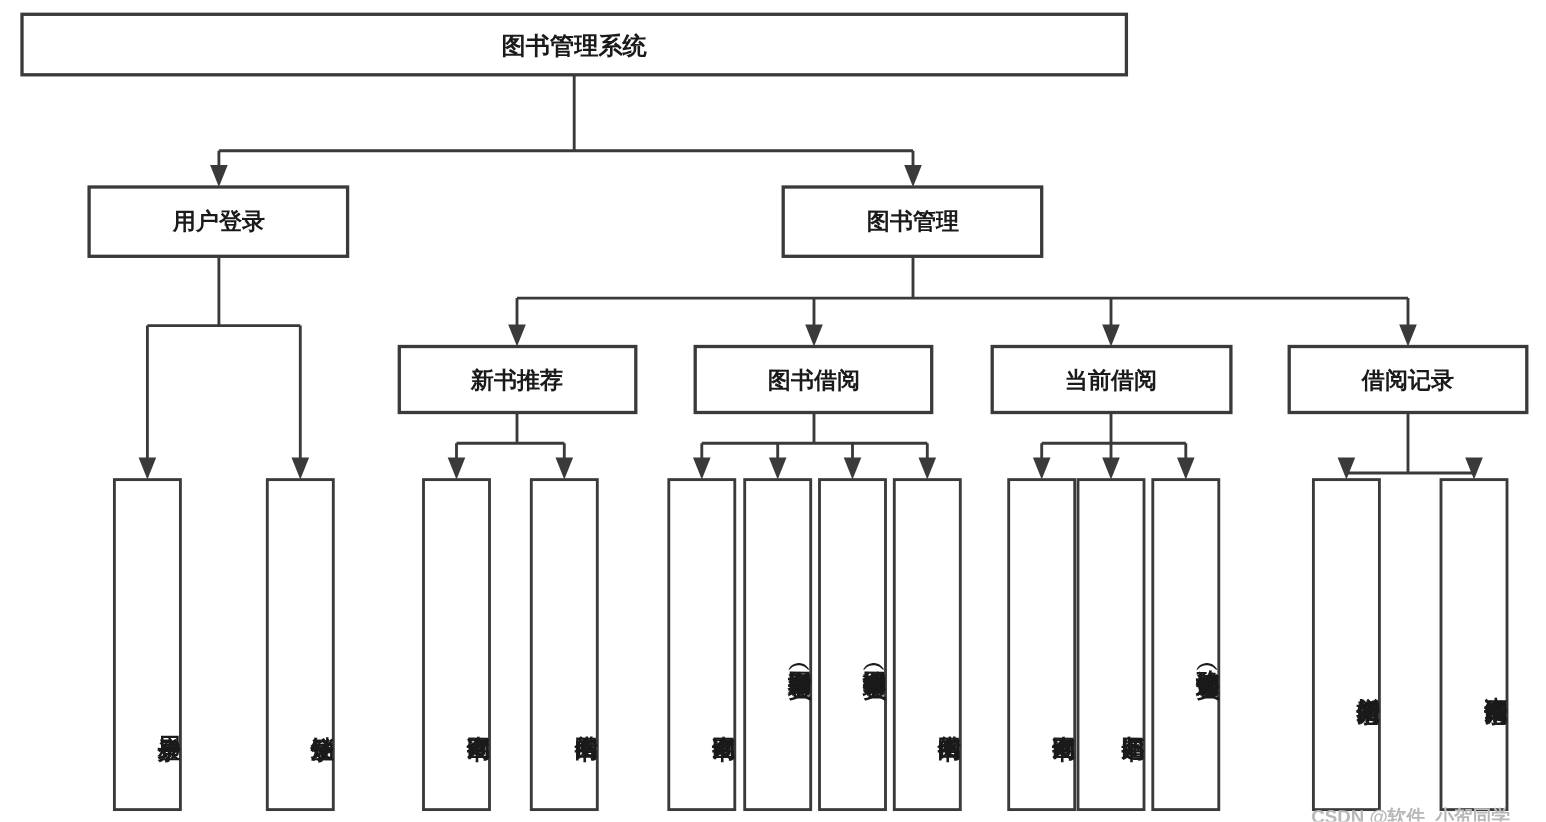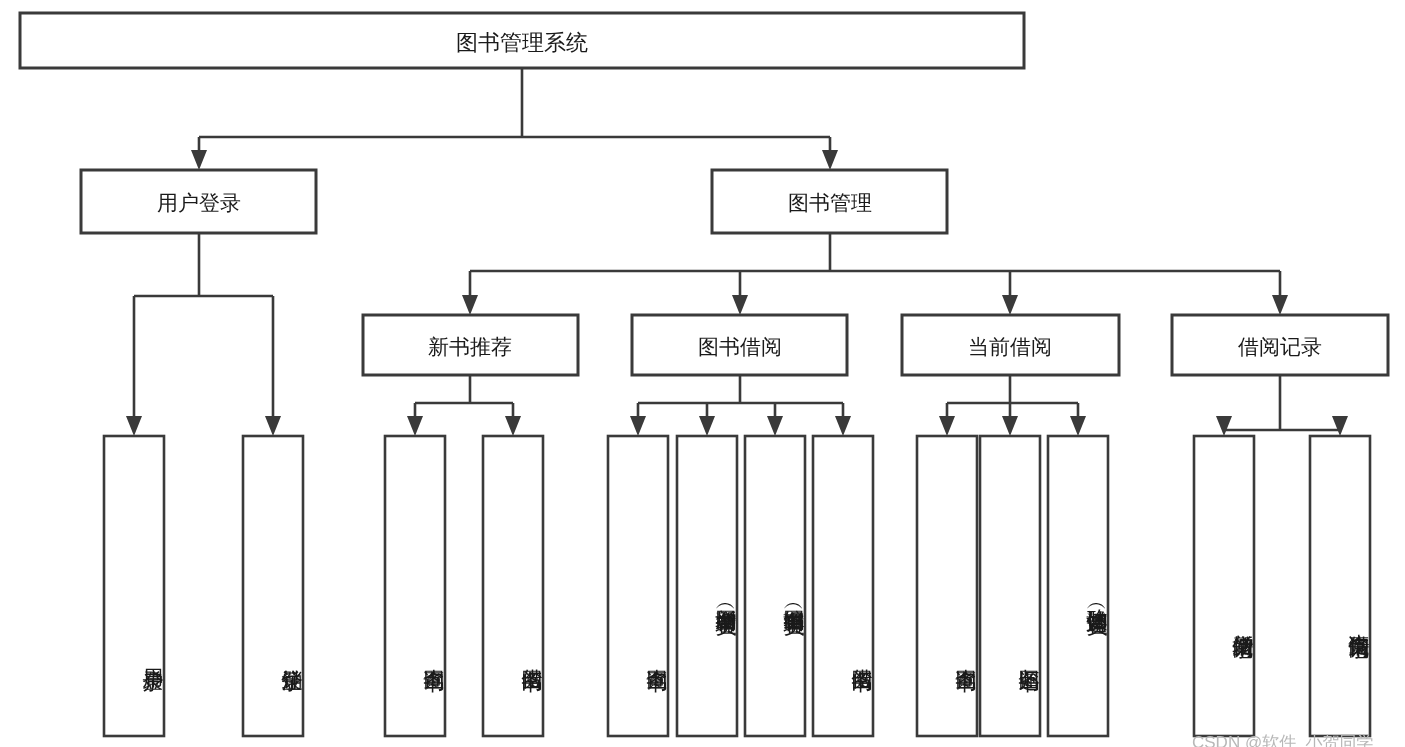--- a/index.html
+++ b/index.html
@@ -9,20 +9,21 @@
   }
   body {
     font-family: "Liberation Sans", "DejaVu Sans", sans-serif;
   }
   #diagram-root {
     position: relative;
     width: 1405px;
     height: 747px;
     background: #ffffff;
     overflow: hidden;
+    font-weight: bold;
   }
   svg.flow {
     position: absolute;
     left: 0;
     top: 0;
     width: 1405px;
     height: 747px;
   }
   .node-rect {
     fill: #ffffff;

